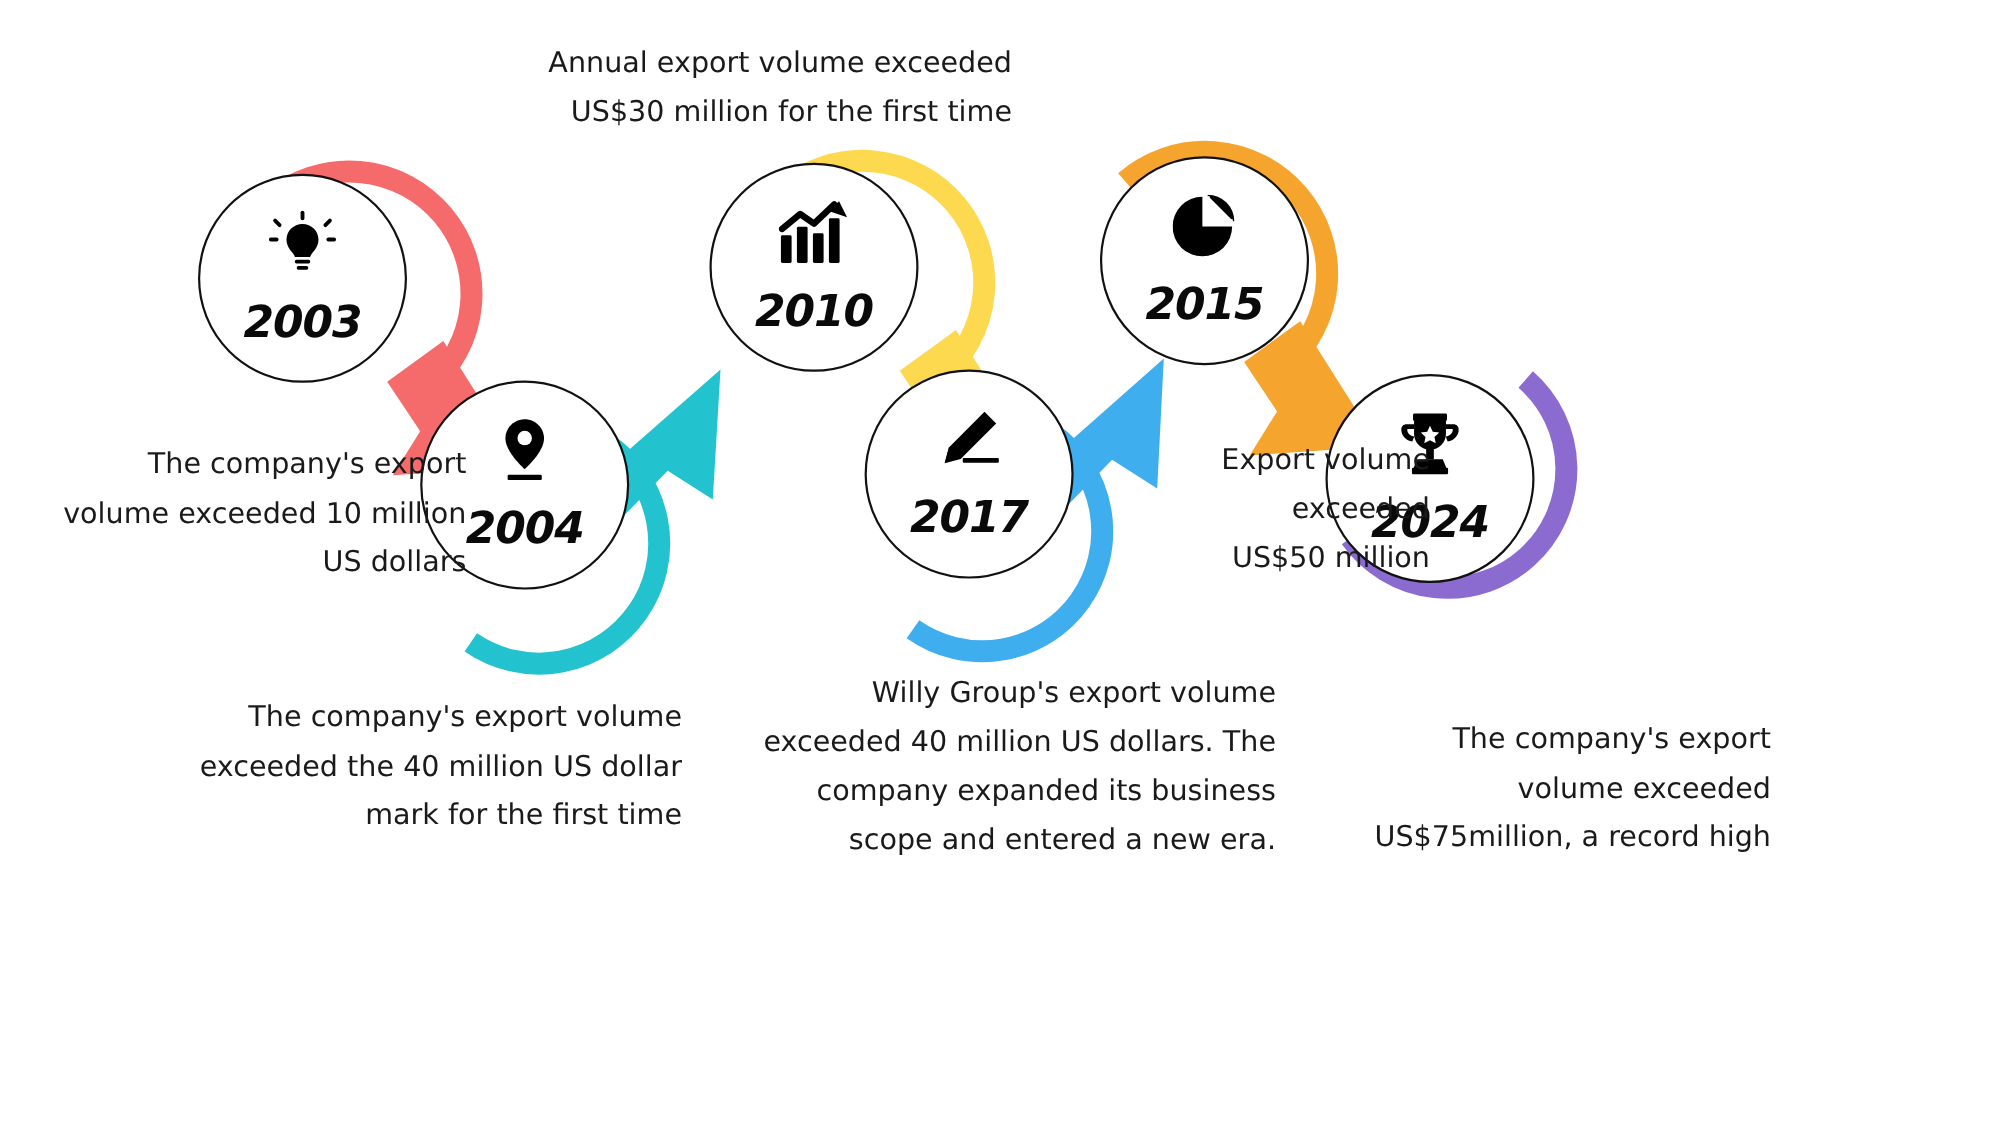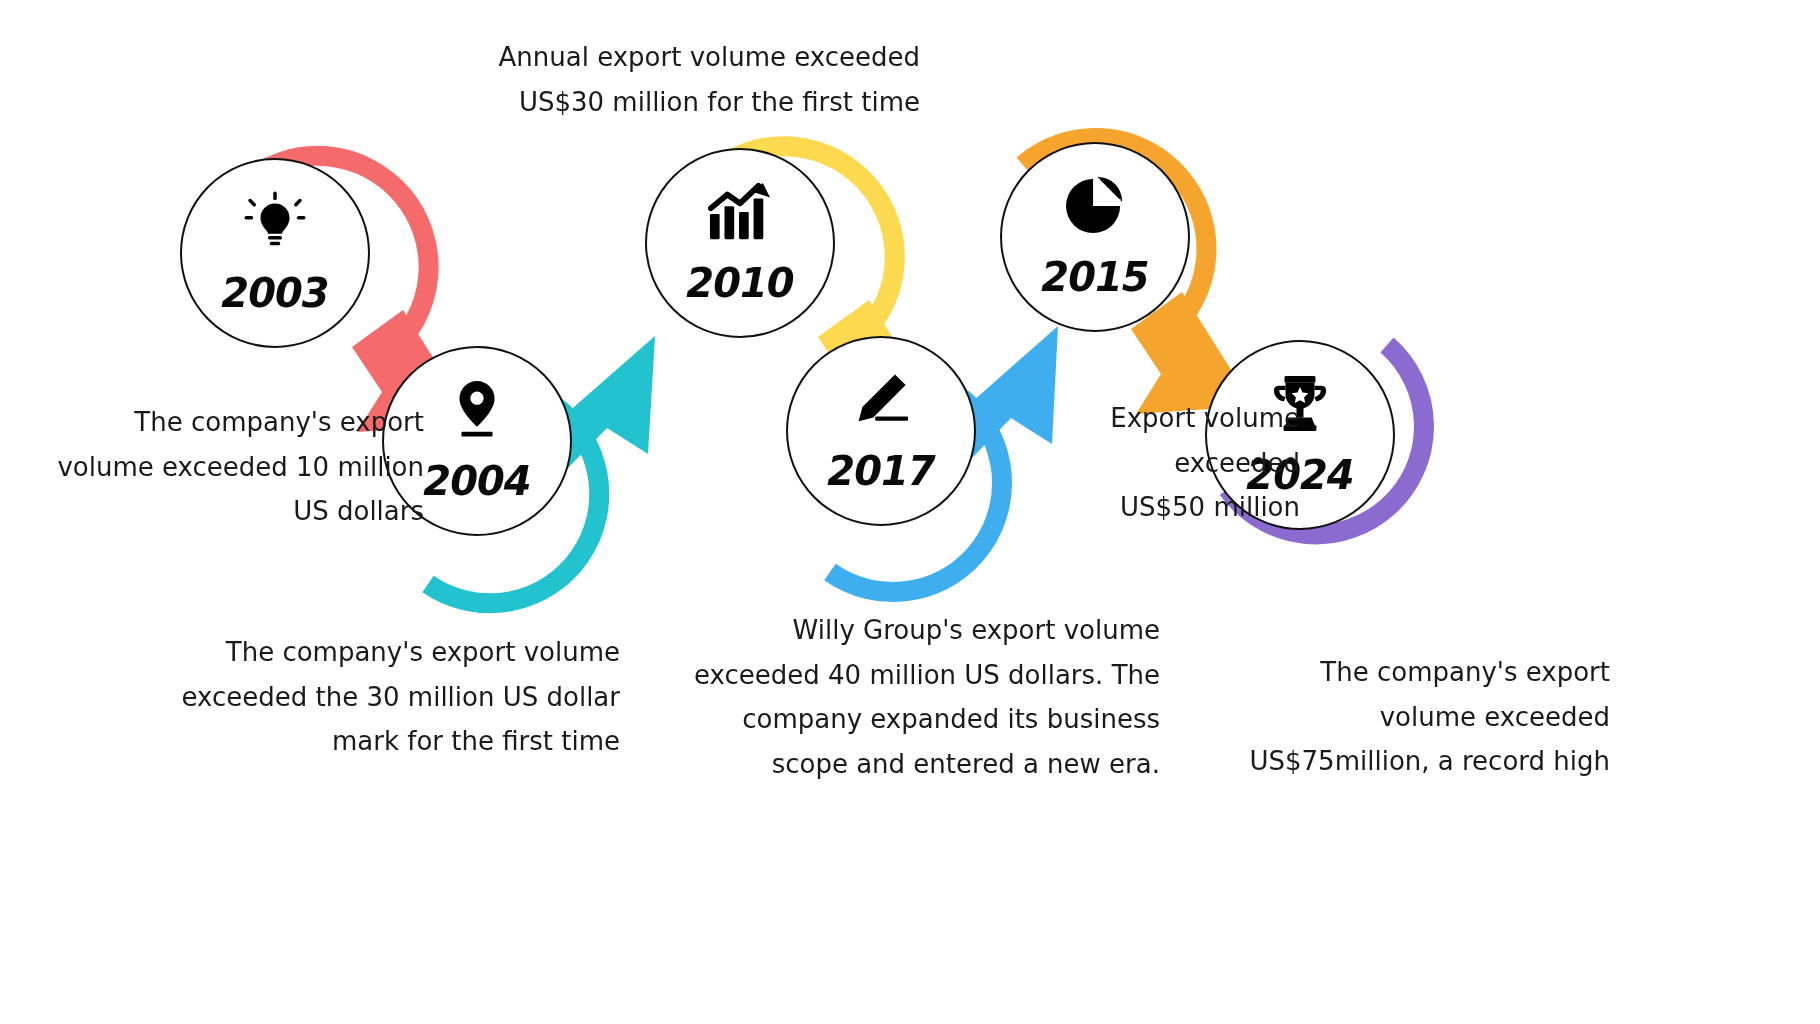--- a/index.html
+++ b/index.html
@@ -148,21 +148,21 @@
       </svg>
     </div>
     <div class="year">2024</div>
   </div>
 
   <div class="cap" style="left:24px;top:400px;width:400px;">The company's export
 volume exceeded 10 million
 US dollars</div>
 
   <div class="cap" style="left:140px;top:630px;width:480px;">The company's export volume
-exceeded the 30 million US dollar
+exceeded the 40 million US dollar
 mark for the first time</div>
 
   <div class="cap" style="left:440px;top:35px;width:480px;">Annual export volume exceeded
 US$30 million for the first time</div>
 
   <div class="cap" style="left:640px;top:608px;width:520px;">Willy Group's export volume
 exceeded 40 million US dollars. The
 company expanded its business
 scope and entered a new era.</div>
 

